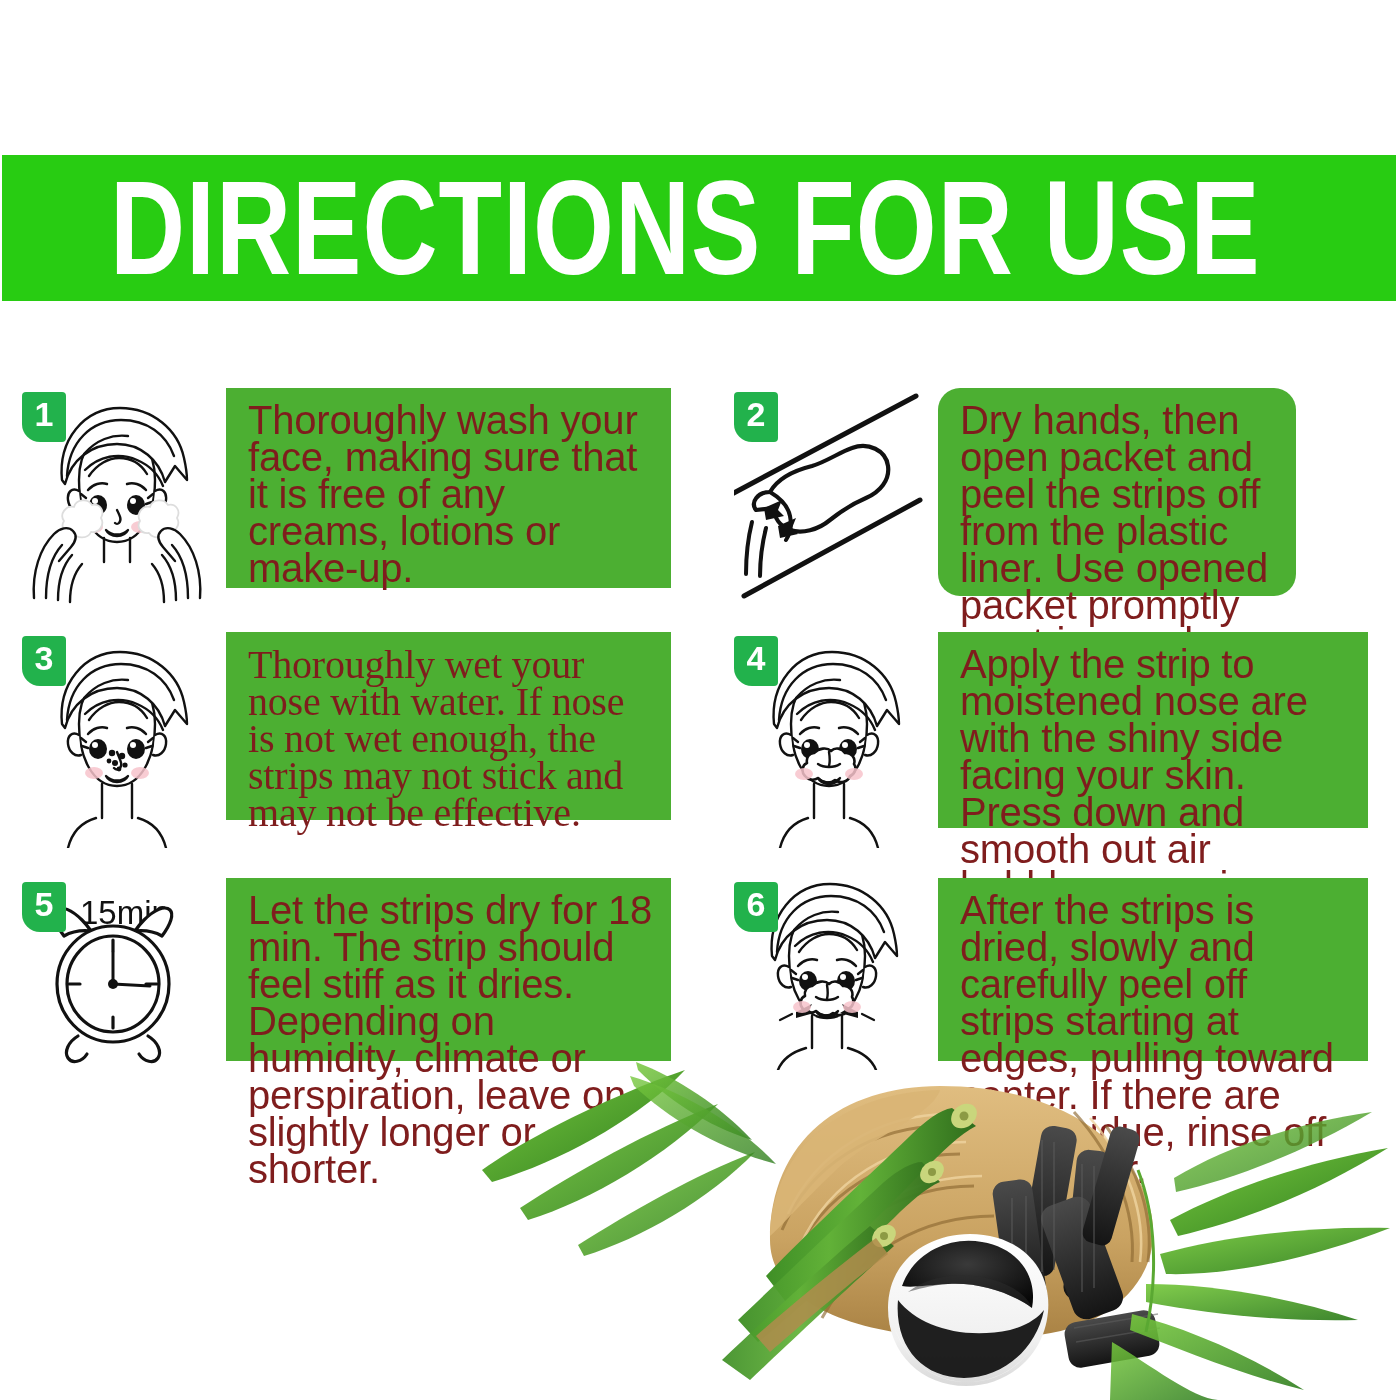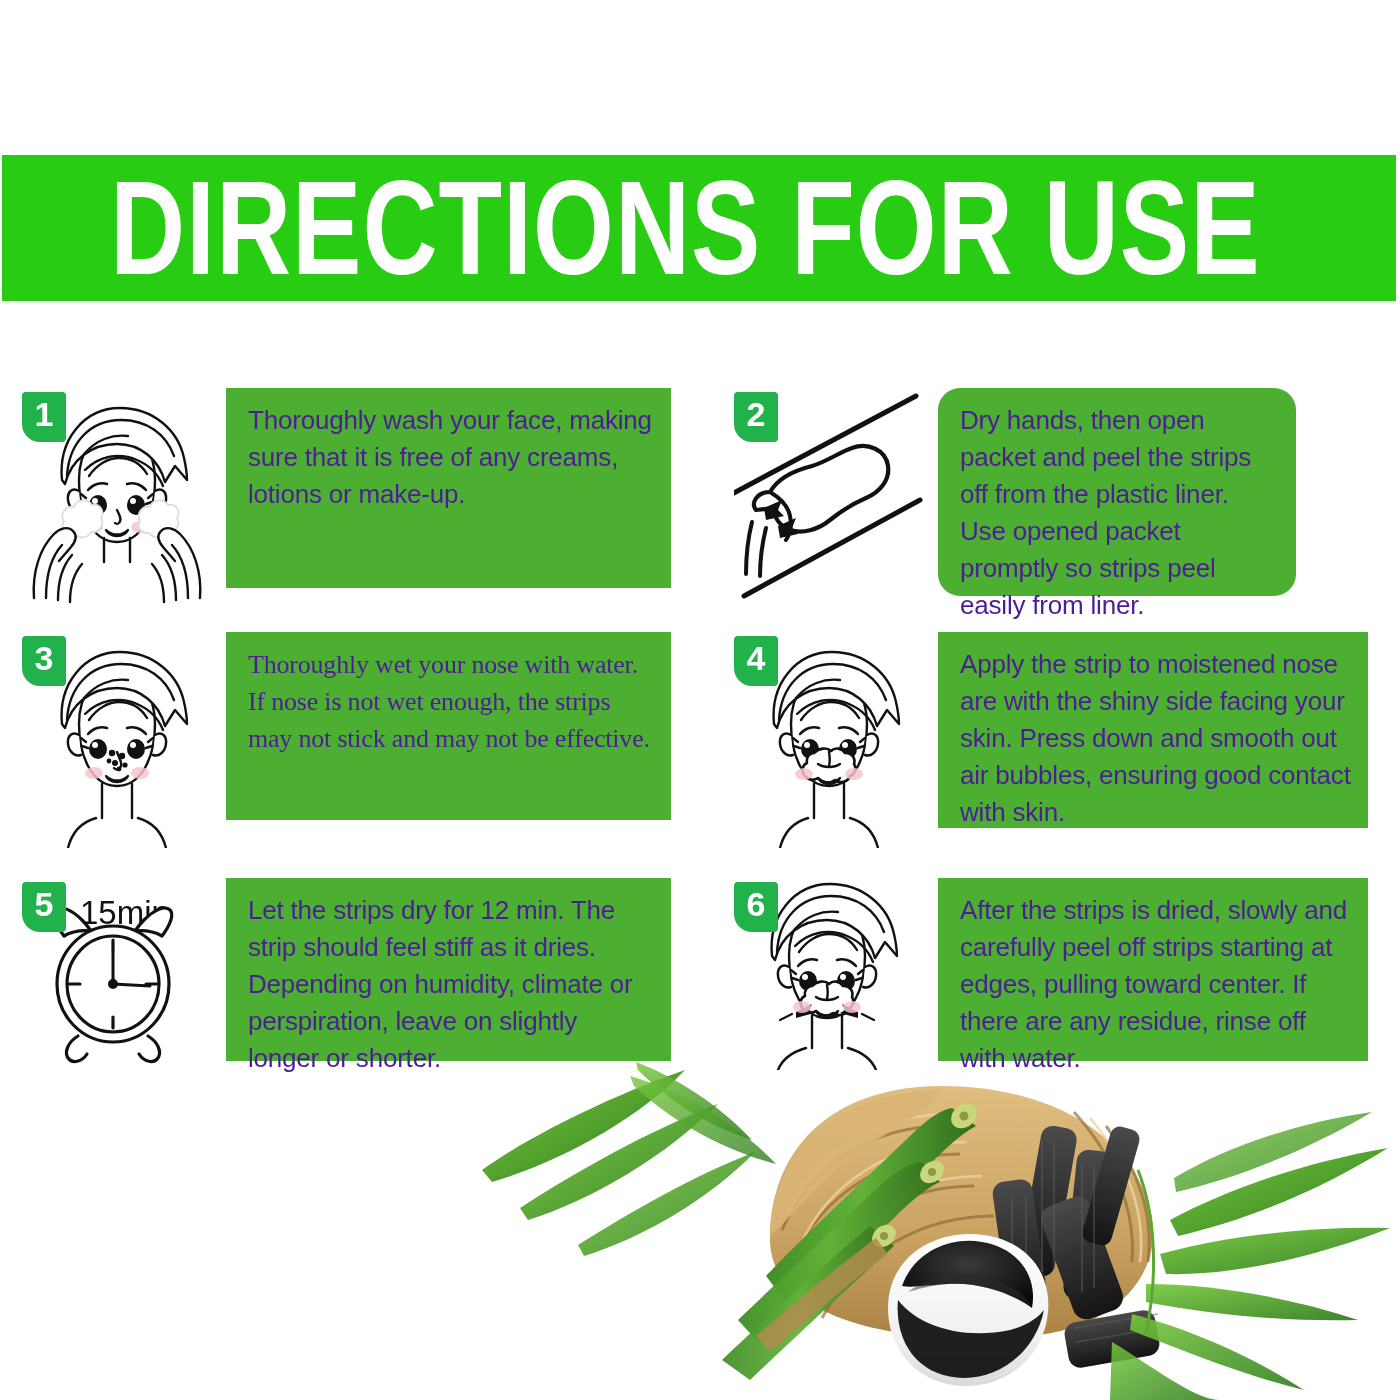--- a/index.html
+++ b/index.html
@@ -67,24 +67,24 @@
     text-align:center;
     z-index:5;
     font-family:"Liberation Sans", sans-serif;
   }
 
   .fig-art{position:absolute;left:0;top:0;width:190px;height:100%;}
   .fig-art svg{display:block;width:100%;height:100%;}
 
   .txt{
     background:#4caf32;
-    color:#4c1d95;
+    color:#7f1d1d;
     box-sizing:border-box;
     font-family:"Liberation Sans", sans-serif;
-    font-size:26px;
+    font-size:40px;
     line-height:37px;
     padding:14px 16px 14px 22px;
     letter-spacing:-0.2px;
   }
   .txt.w1{width:445px;height:200px;margin-left:14px;}
   .txt.w2{width:358px;height:208px;margin-left:14px;border-radius:22px;}
   .txt.w3{width:445px;height:188px;margin-left:14px;font-family:Liberation Serif, serif;}
   .txt.w4{width:430px;height:196px;margin-left:14px;}
   .txt.w5{width:445px;height:183px;margin-left:14px;}
   .txt.w6{width:430px;height:183px;margin-left:14px;}
@@ -314,21 +314,21 @@
                 <line x1="47" y1="106" x2="58" y2="106"></line>
                 <line x1="135" y1="106" x2="124" y2="106"></line>
 
                 <line x1="91" y1="106" x2="91" y2="74" stroke-width="3"></line>
                 <line x1="91" y1="106" x2="128" y2="108" stroke-width="3"></line>
                 <circle cx="91" cy="106" r="5" fill="#111" stroke="none"></circle>
               </g>
             </svg>
           </div>
         </div>
-        <div class="txt w5">Let the strips dry for 12 min. The strip should feel stiff as it dries. Depending on humidity, climate or perspiration, leave on slightly longer or shorter.</div>
+        <div class="txt w5">Let the strips dry for 18 min. The strip should feel stiff as it dries. Depending on humidity, climate or perspiration, leave on slightly longer or shorter.</div>
       </div>
 
       <div class="panel right">
         <div class="fig r3">
           <div class="badge">6</div>
           <div class="fig-art">
             <svg viewBox="0 0 190 192" xmlns="http://www.w3.org/2000/svg">
               <g fill="none" stroke="#111" stroke-width="2.4" stroke-linecap="round" stroke-linejoin="round">
                 <path d="M55 78 c0 -30 16 -50 38 -50 c22 0 38 20 38 50 c0 34 -14 62 -38 62 c-24 0 -38 -28 -38 -62 Z" fill="#fff"></path>
                 <path d="M55 89 c-7 -4 -12 1 -11 9 c1 8 7 13 13 11" fill="#fff"></path>

